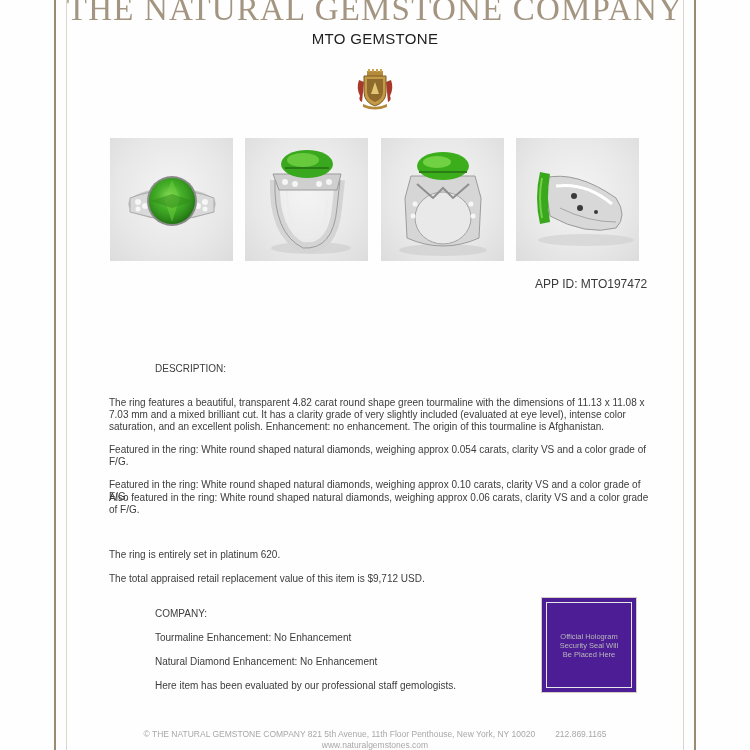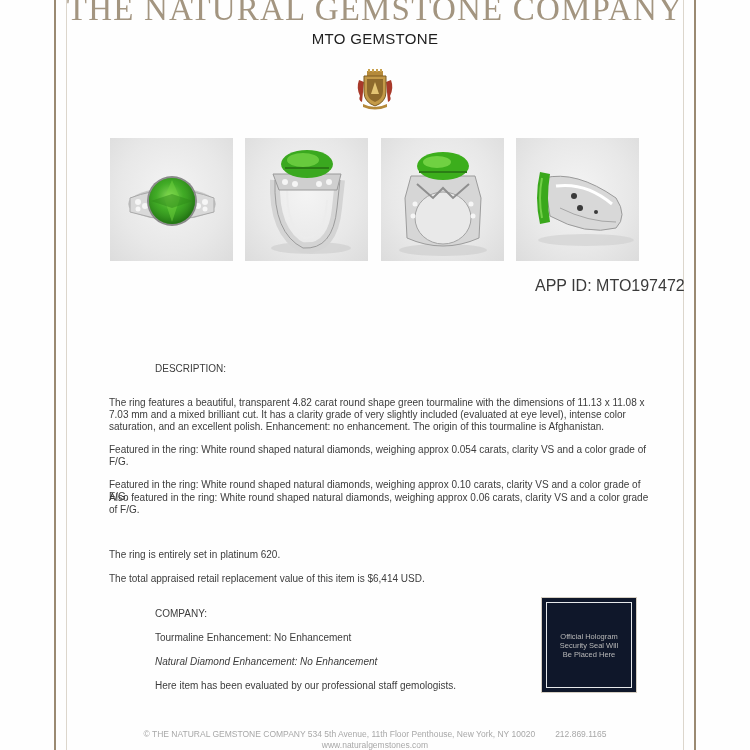--- a/index.html
+++ b/index.html
@@ -36,32 +36,32 @@
     background: radial-gradient(ellipse at 50% 45%, #f4f4f4 0%, #e8e8e8 60%, #dcdcdc 100%);
     overflow: hidden;
   }
   .photo svg { width: 100%; height: 100%; display: block; }
   .photo-1 { left: 110px; }
   .photo-2 { left: 245px; }
   .photo-3 { left: 381px; }
   .photo-4 { left: 516px; }
 
   .app-id {
-    position: absolute; left: 535px; top: 277px; font-size: 16px; color: #3a3a3a;
+    position: absolute; left: 535px; top: 277px; font-size: 12px; color: #3a3a3a;
   }
 
   .content {
     position: absolute; left: 109px; width: 540px; font-size: 10px; line-height: 11.8px; color: #3c3c3c;
   }
   .content p { margin: 0; }
   .heading { position: absolute; left: 109px; font-size: 10px; color: #3c3c3c; margin-left: 46px; }
 
   .seal-outer {
     position: absolute; left: 541px; top: 597px; width: 96px; height: 96px;
-    border: 1px solid #d5cec2; box-sizing: border-box; background: #0f172a;
+    border: 1px solid #d5cec2; box-sizing: border-box; background: #4c1d95;
   }
   .seal-inner {
     position: absolute; left: 4px; top: 4px; right: 4px; bottom: 4px;
     border: 1px solid #e6e8ea;
     display: flex; align-items: center; justify-content: center;
   }
   .seal-text {
     text-align: center; font-size: 7.5px; line-height: 9px; color: #b8b8b8; white-space: pre-line;
   }
 
@@ -191,32 +191,32 @@
 <div class="content" style="top:479px;">
   <p>Featured in the ring: White round shaped natural diamonds, weighing approx 0.10 carats, clarity VS and a color grade of F/G.</p>
 </div>
 <div class="content" style="top:492px;">
   <p>Also featured in the ring: White round shaped natural diamonds, weighing approx 0.06 carats, clarity VS and a color grade of F/G.</p>
 </div>
 <div class="content" style="top:549px;">
   <p>The ring is entirely set in platinum 620.</p>
 </div>
 <div class="content" style="top:573px;">
-  <p>The total appraised retail replacement value of this item is $6,414 USD.</p>
+  <p>The total appraised retail replacement value of this item is $9,712 USD.</p>
 </div>
 
 <div class="heading" style="top:608px;">COMPANY:</div>
 <div class="heading" style="top:632px;">Tourmaline Enhancement: No Enhancement</div>
-<div class="heading" style="top:656px;font-style:italic;">Natural Diamond Enhancement: No Enhancement</div>
+<div class="heading" style="top:656px;">Natural Diamond Enhancement: No Enhancement</div>
 <div class="heading" style="top:680px;">Here item has been evaluated by our professional staff gemologists.</div>
 
 <div class="seal-outer">
   <div class="seal-inner">
     <div class="seal-text">Official Hologram
 Security Seal Will
 Be Placed Here</div>
   </div>
 </div>
 
 <div class="footer footer-line1">
-  <span>© THE NATURAL GEMSTONE COMPANY  534 5th Avenue, 11th Floor Penthouse, New York, NY  10020</span><span class="phone">212.869.1165</span>
+  <span>© THE NATURAL GEMSTONE COMPANY  821 5th Avenue, 11th Floor Penthouse, New York, NY  10020</span><span class="phone">212.869.1165</span>
 </div>
 <div class="footer footer-line2">www.naturalgemstones.com</div>
 
 </body></html>

